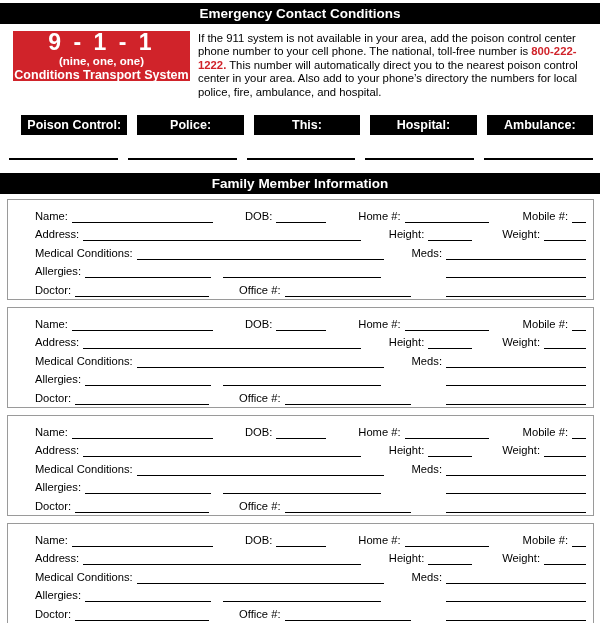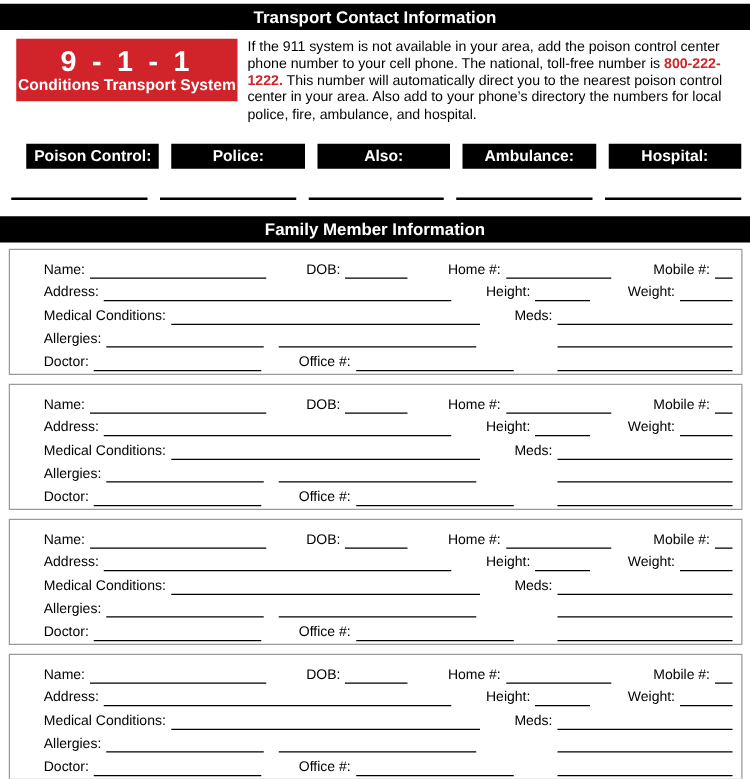--- a/index.html
+++ b/index.html
@@ -50,36 +50,37 @@
   .ln-flex { flex:1; }
   .ml-auto { margin-left:auto; }
   .ml8  { margin-left:8px; }
   .ml10 { margin-left:10px;margin-top:23px; }
   .ml12 { margin-left:12px; }
   .ml14 { margin-left:14px;margin-top:24px; }
 </style>
 </head>
 <body>
 
-<div class="bar bar1">Transport Contact Information</div>
+<div class="bar bar1">Emergency Contact Conditions</div>
 
 <div class="top-section">
   <div class="badge">
     <div class="badge-number">9 - 1 - 1</div>
+    <div class="badge-words">(nine, one, one)</div>
     <div class="badge-caption">Conditions Transport System</div>
   </div>
   <div class="para"><span>If the 911 system is not available in your area, add the poison control center phone number to your cell phone. The national, toll-free number is </span><span class="phone">800-222-1222.</span><span> This number will automatically direct you to the nearest poison control center in your area. Also add to your phone’s directory the numbers for local police, fire, ambulance, and hospital.</span></div>
 </div>
 
 <div class="contact-row" id="contact-row">
     <div class="contact-box">Poison Control:</div>
     <div class="contact-box">Police:</div>
-    <div class="contact-box">Also:</div>
+    <div class="contact-box">This:</div>
+    <div class="contact-box">Hospital:</div>
     <div class="contact-box">Ambulance:</div>
-    <div class="contact-box">Hospital:</div>
   </div>
 <div class="contact-lines" id="contact-lines">
     <div class="contact-line"></div>
     <div class="contact-line"></div>
     <div class="contact-line"></div>
     <div class="contact-line"></div>
     <div class="contact-line"></div>
   </div>
 
 <div class="bar bar2">Family Member Information</div>

